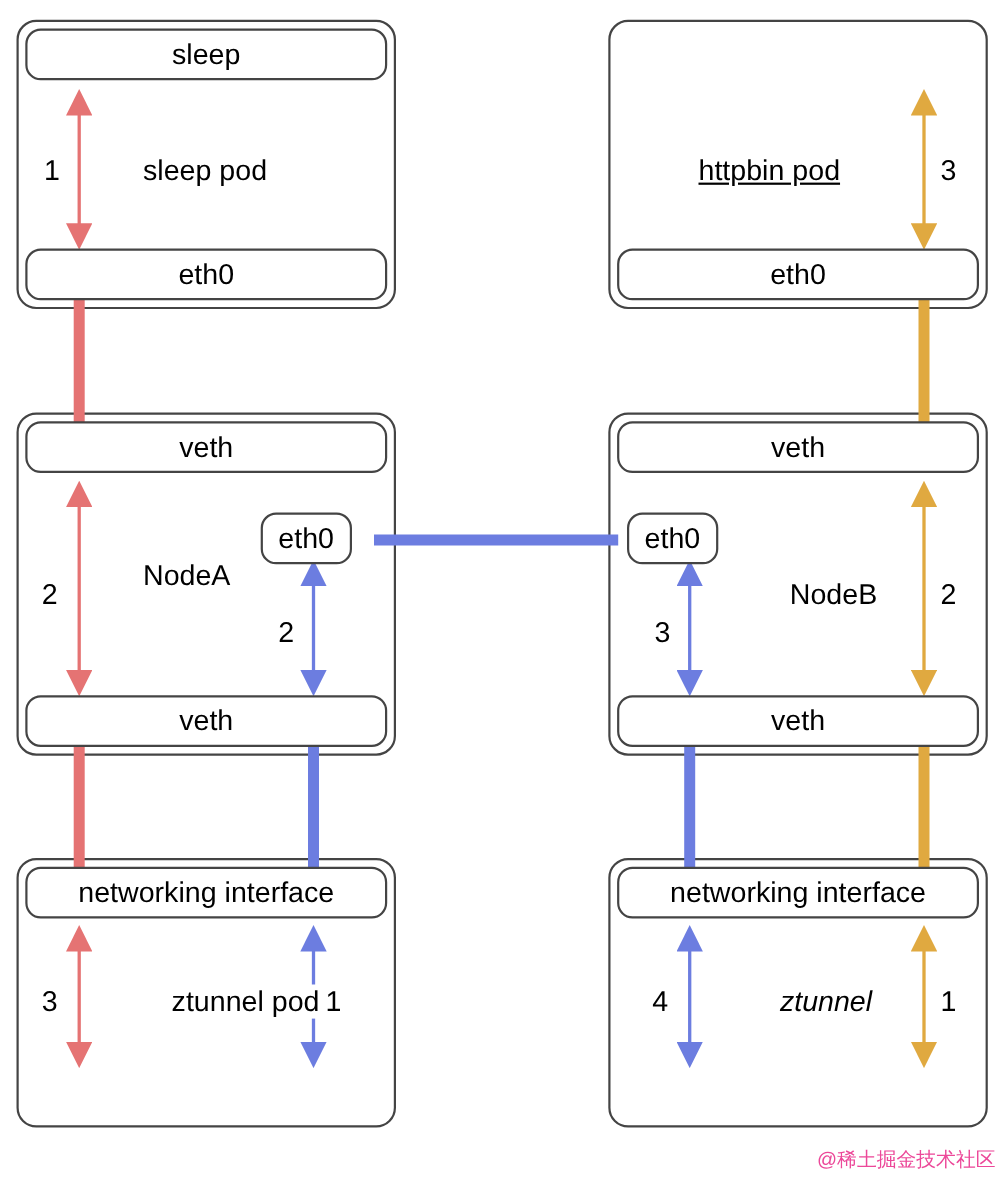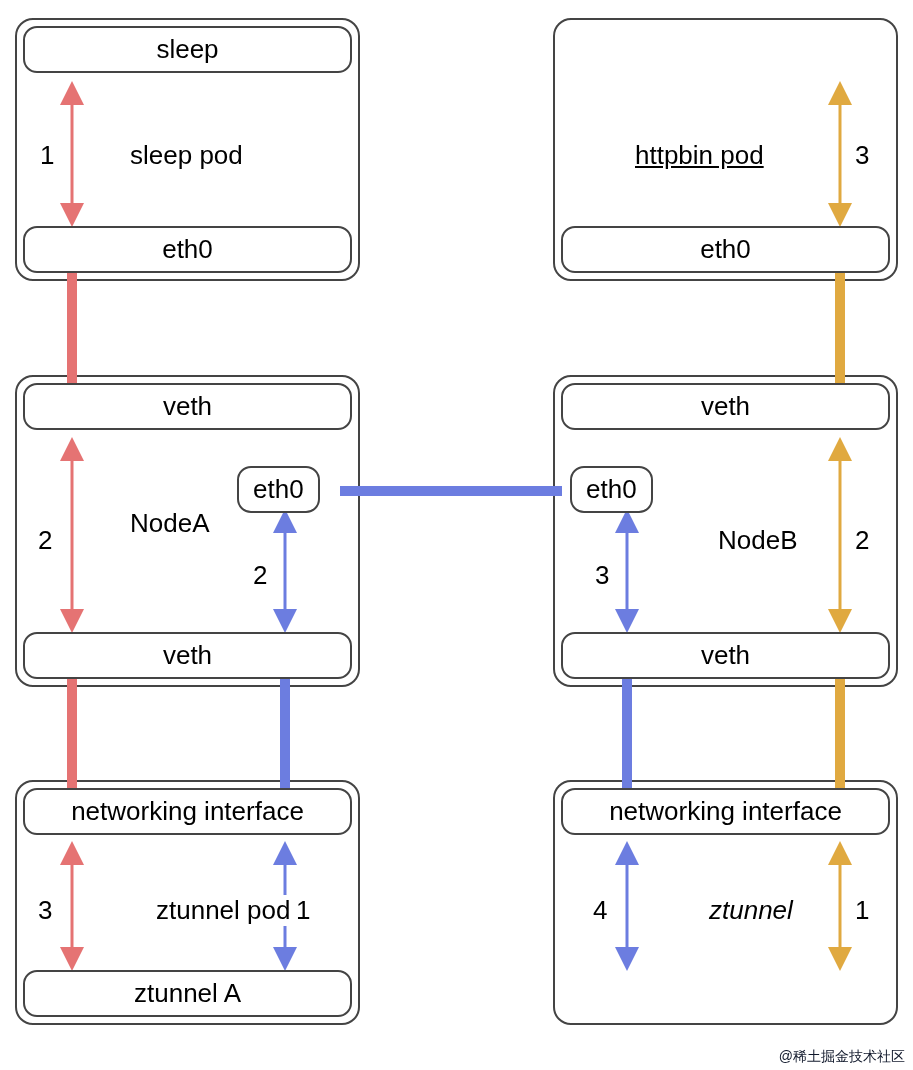--- a/index.html
+++ b/index.html
@@ -51,22 +51,22 @@
     top: 0; left: 0;
     width: 913px;
     height: 1070px;
     pointer-events: none;
     z-index: 2;
   }
   .watermark {
     position: absolute;
     bottom: 4px;
     right: 8px;
-    font-size: 14px;
-    color: #0f172a;
+    font-size: 18px;
+    color: #ec4899;
   }
 </style>
 </head>
 <body>
 
 <svg class="overlay">
   <defs>
 
     <marker id="ah-red" markerWidth="8" markerHeight="8" refX="5" refY="4" orient="auto">
       <path d="M0,0 L8,4 L0,8 Z" fill="#e57373"></path>
@@ -134,21 +134,20 @@
   <div class="inner-box abs" style="left:6px; right:6px; top:6px;">veth</div>
   <div class="inner-box abs" style="left:6px; right:6px; bottom:6px;">veth</div>
 </div>
 <div class="eth-mid" style="left:237px; top:466px;">eth0</div>
 <div class="label" style="left:130px; top:508px;">NodeA</div>
 <div class="label" style="left:38px; top:525px;">2</div>
 <div class="label" style="left:253px; top:560px;">2</div>
 
 <div class="outer" style="left:15px; top:780px; width:345px; height:245px;">
   <div class="inner-box abs" style="left:6px; right:6px; top:6px;">networking interface</div>
-  <div class="inner-box abs" style="left:6px; right:6px; bottom:6px;">ztunnel A</div>
 </div>
 <div class="label" style="left:108px; top:895px;margin-left:48px;">ztunnel pod</div>
 <div class="label" style="left:38px; top:895px;">3</div>
 <div class="label" style="left:296px; top:895px;">1</div>
 
 <div class="outer" style="left:553px; top:18px; width:345px; height:263px;">
   <div class="inner-box abs" style="left:6px; right:6px; bottom:6px;">eth0</div>
 </div>
 <div class="label" style="left:635px; top:140px;text-decoration:underline;">httpbin pod</div>
 <div class="label" style="left:855px; top:140px;">3</div>

